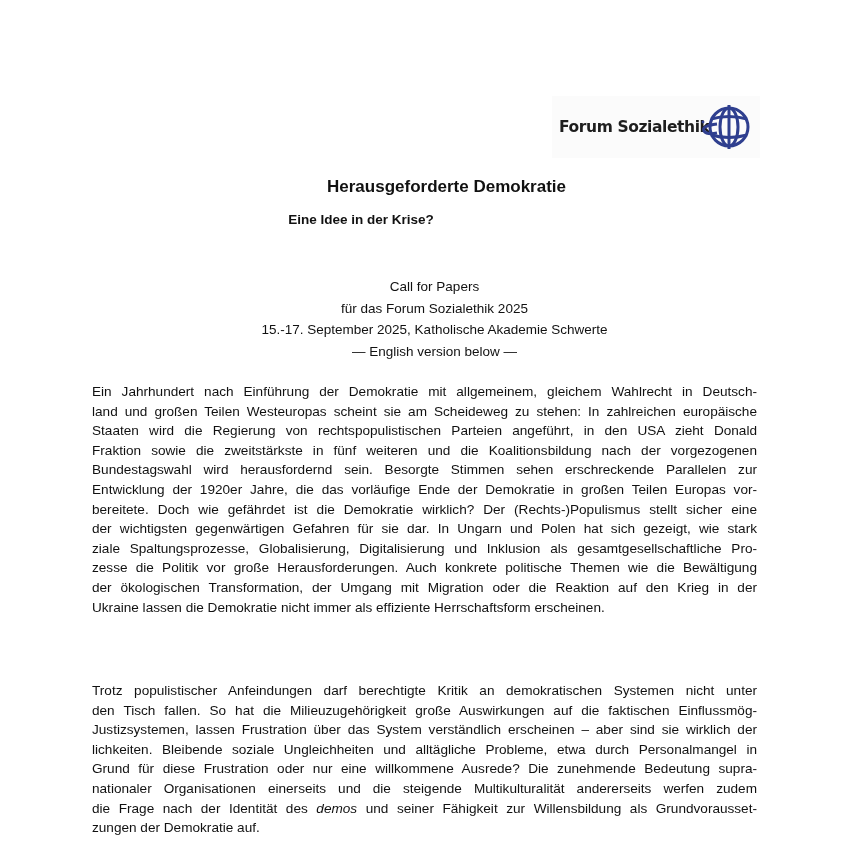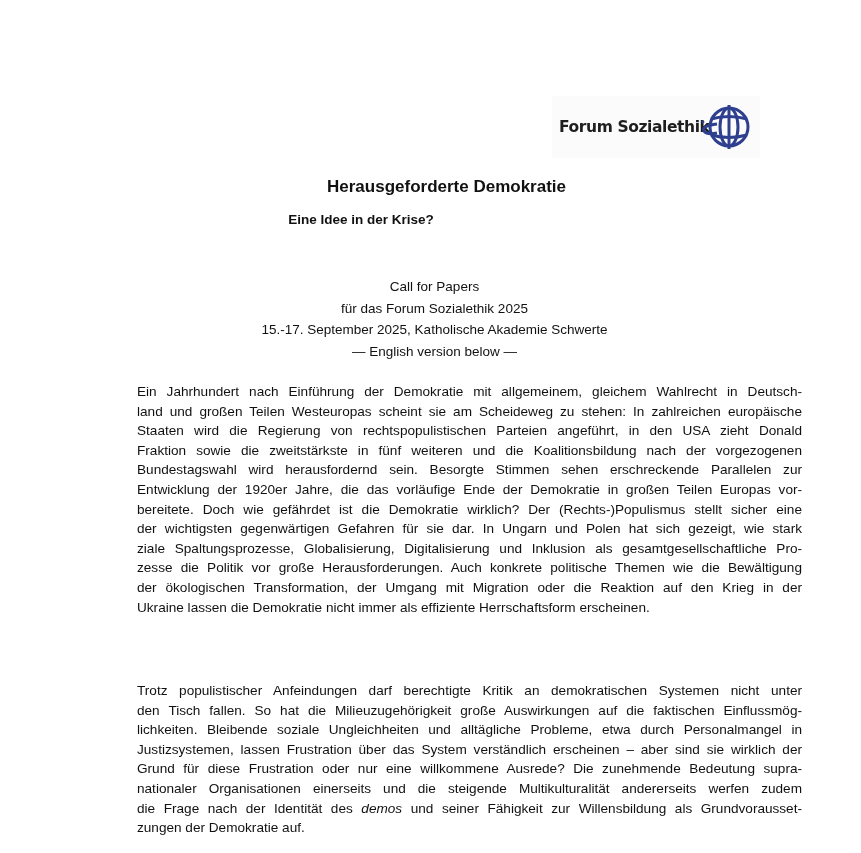--- a/index.html
+++ b/index.html
@@ -11,21 +11,21 @@
                color: #1e1e1e; margin-left: 7px; letter-spacing: -0.4px; white-space: nowrap; }
   .logo-globe { position: absolute; left: 145px; top: 6px; width: 56px; height: 50px; }
   .title { position: absolute; left: 16px; width: 861px; top: 177px; text-align: center;
            font-weight: bold; font-size: 17px; }
   .subtitle { position: absolute; left: 0; width: 722px; top: 212px; text-align: center;
               font-weight: bold; font-size: 13.5px; }
   .cfp { position: absolute; left: 4px; width: 861px; top: 276px; text-align: center;
          font-size: 13.5px; line-height: 21.5px; }
   .cfp .it { }
   .para { position: absolute; left: 92px; width: 665px; font-size: 13.6px; line-height: 19.6px;
-          text-align: justify; hyphens: manual; margin-left: 45px; }
+          text-align: justify; hyphens: manual; }
   .p1 { top: 382px; }
   .p2 { top: 681px; }
   .line { display: block; text-align: justify; text-align-last: justify; white-space: nowrap; }
   .line.last { text-align-last: left; }
 </style>
 </head>
 <body>
 
 <div class="logo">
   <span class="logo-text">Forum Sozialethik</span>
@@ -63,19 +63,19 @@
   <span class="line">der wichtigsten gegenwärtigen Gefahren für sie dar. In Ungarn und Polen hat sich gezeigt, wie stark</span>
   <span class="line">ziale Spaltungsprozesse, Globalisierung, Digitalisierung und Inklusion als gesamtgesellschaftliche Pro-</span>
   <span class="line">zesse die Politik vor große Herausforderungen. Auch konkrete politische Themen wie die Bewältigung</span>
   <span class="line">der ökologischen Transformation, der Umgang mit Migration oder die Reaktion auf den Krieg in der</span>
   <span class="line last">Ukraine  lassen die Demokratie nicht immer als effiziente Herrschaftsform erscheinen.</span>
 </div>
 
 <div class="para p2">
   <span class="line">Trotz populistischer Anfeindungen darf berechtigte Kritik an demokratischen Systemen nicht unter</span>
   <span class="line">den Tisch fallen. So hat die Milieuzugehörigkeit große Auswirkungen auf die faktischen Einflussmög-</span>
+  <span class="line">Justizsystemen, lassen Frustration über das System verständlich erscheinen – aber sind sie wirklich der</span>
   <span class="line">lichkeiten. Bleibende soziale Ungleichheiten und alltägliche Probleme, etwa durch Personalmangel in</span>
-  <span class="line">Justizsystemen, lassen Frustration über das System verständlich erscheinen – aber sind sie wirklich der</span>
   <span class="line">Grund für diese Frustration oder nur eine willkommene Ausrede? Die zunehmende Bedeutung supra-</span>
   <span class="line">nationaler Organisationen einerseits und die steigende Multikulturalität andererseits werfen zudem</span>
   <span class="line" style="text-align-last: justify;"><span>die Frage nach der Identität des </span><em>demos</em><span> und seiner Fähigkeit zur Willensbildung als Grundvorausset-</span></span>
   <span class="line last">zungen der Demokratie auf.</span>
 </div>
 
 </body></html>

